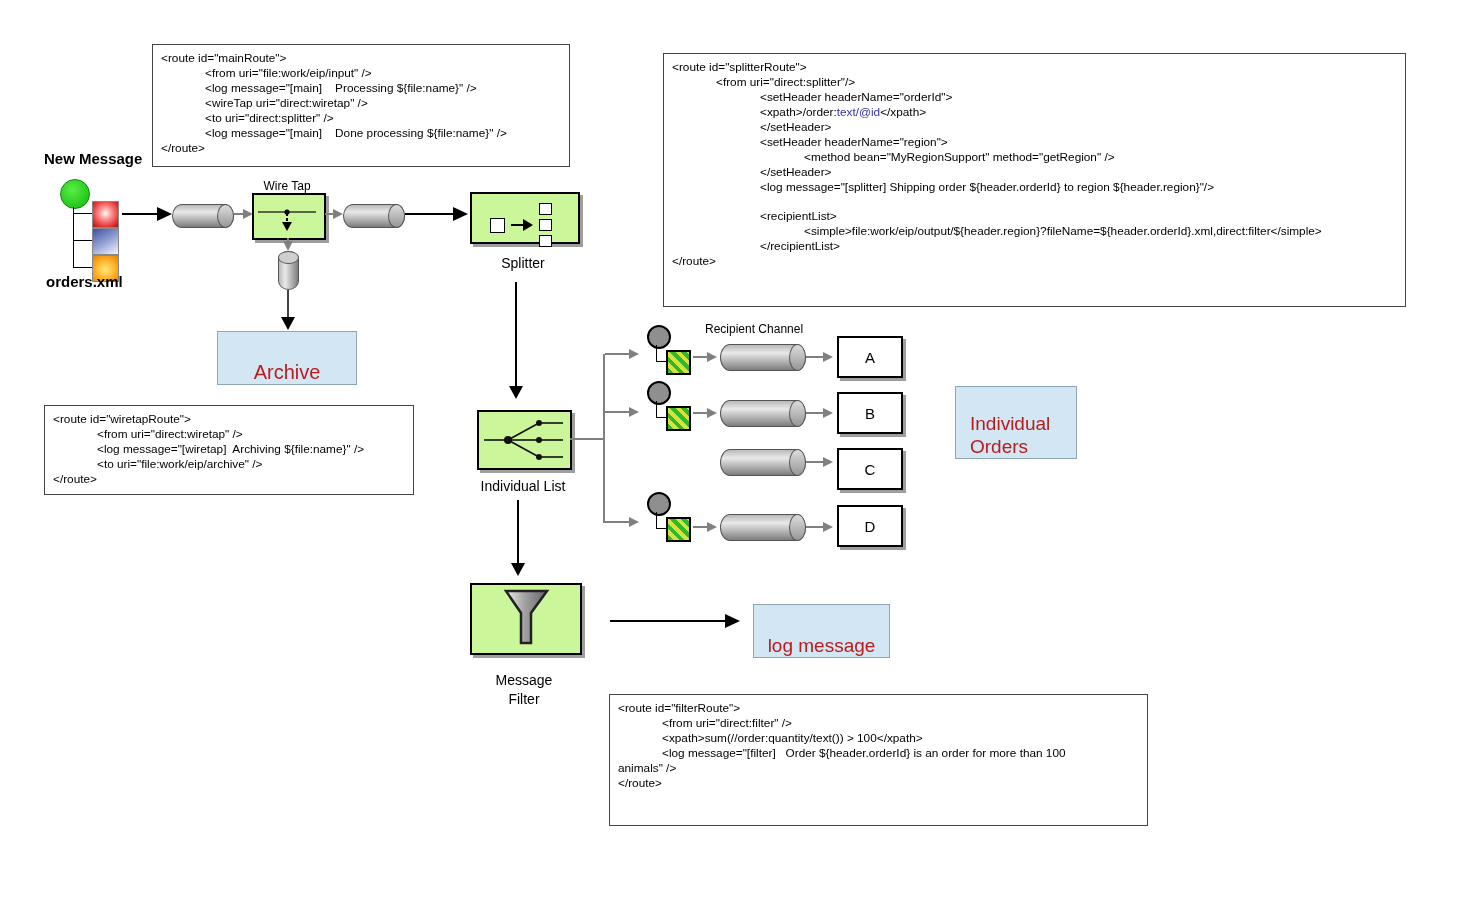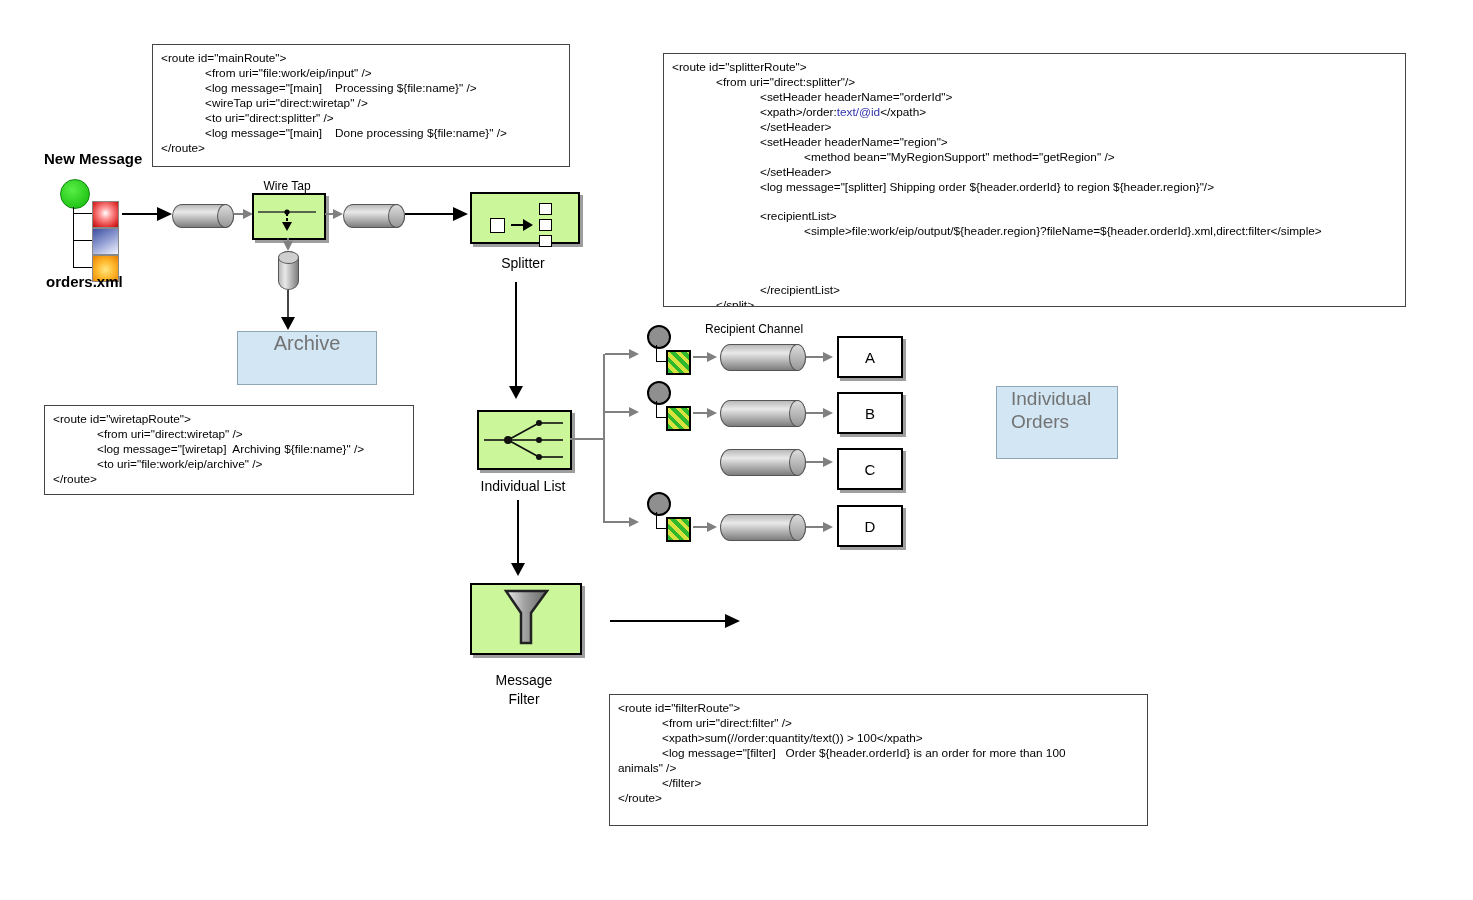--- a/index.html
+++ b/index.html
@@ -14,21 +14,21 @@
 
   
   .lbl{position:absolute;white-space:pre;}
   .bold{font-weight:bold;}
   .ctr{text-align:center;}
 
   
   .green-box{position:absolute;background:#cbf69a;border:2px solid #000;
              box-shadow:3px 3px 0 #9e9e9e;}
   .blue-box{position:absolute;background:#d2e6f4;border:1px solid #8fa6b6;
-            display:flex;align-items:flex-start;justify-content:center;color:#737373;margin-left:20px;}
+            display:flex;align-items:flex-end;justify-content:center;color:#b91c1c;}
   .white-box{position:absolute;background:#fff;border:2px solid #000;
              box-shadow:3px 3px 0 #9e9e9e;display:flex;align-items:center;justify-content:center;
              font-size:15px;}
 
   
   .cyl-h{position:absolute;border:1px solid #555;border-radius:10px/50%;
          background:linear-gradient(180deg,#b9b9b9 0%,#e9e9e9 32%,#7d7d7d 100%);}
   .cyl-h::after{content:"";position:absolute;right:-1px;top:-1px;bottom:-1px;width:15px;
          border:1px solid #555;border-radius:50%;
          background:linear-gradient(180deg,#dcdcdc,#979797);}
@@ -88,38 +88,36 @@
       <div class="code-line" style="padding-left: 44px;"><span>&lt;from uri="direct:splitter"/&gt;</span></div>
       <div class="code-line" style="padding-left: 88px;"><span>&lt;setHeader headerName="orderId"&gt;</span></div>
       <div class="code-line" style="padding-left: 88px;"><span>&lt;xpath&gt;/order:</span><span style="color: rgb(51, 51, 170);">text/@id</span><span>&lt;/xpath&gt;</span></div>
       <div class="code-line" style="padding-left: 88px;"><span>&lt;/setHeader&gt;</span></div>
       <div class="code-line" style="padding-left: 88px;"><span>&lt;setHeader headerName="region"&gt;</span></div>
       <div class="code-line" style="padding-left: 132px;"><span>&lt;method bean="MyRegionSupport" method="getRegion" /&gt;</span></div>
       <div class="code-line" style="padding-left: 88px;"><span>&lt;/setHeader&gt;</span></div>
       <div class="code-line" style="padding-left: 88px;"><span>&lt;log message="[splitter] Shipping order ${header.orderId} to region ${header.region}"/&gt;</span></div>
       <div class="code-line" style="padding-left: 88px; margin-top: 14px;"><span>&lt;recipientList&gt;</span></div>
       <div class="code-line" style="padding-left: 132px;"><span>&lt;simple&gt;file:work/eip/output/${header.region}?fileName=${header.orderId}.xml,direct:filter&lt;/simple&gt;</span></div>
-      <div class="code-line" style="padding-left: 88px; margin-top: 44px;"><span>&lt;/recipientList&gt;</span></div>
-      <div class="code-line" style="padding-left: 44px;"><span>&lt;/split&gt;</span></div>
+      <div class="code-line" style="padding-left: 88px;"><span>&lt;/recipientList&gt;</span></div>
       <div class="code-line" style="padding-left: 0px;"><span>&lt;/route&gt;</span></div>
     </div>
   <div class="code-box" style="left:44px;top:405px;width:352px;height:76px;">
       <div class="code-line" style="padding-left: 0px;"><span>&lt;route id="wiretapRoute"&gt;</span></div>
       <div class="code-line" style="padding-left: 44px;"><span>&lt;from uri="direct:wiretap" /&gt;</span></div>
       <div class="code-line" style="padding-left: 44px;"><span>&lt;log message="[wiretap]  Archiving ${file:name}" /&gt;</span></div>
       <div class="code-line" style="padding-left: 44px;"><span>&lt;to uri="file:work/eip/archive" /&gt;</span></div>
       <div class="code-line" style="padding-left: 0px;"><span>&lt;/route&gt;</span></div>
     </div>
   <div class="code-box" style="left:609px;top:694px;width:521px;height:118px;">
       <div class="code-line" style="padding-left: 0px;"><span>&lt;route id="filterRoute"&gt;</span></div>
       <div class="code-line" style="padding-left: 44px;"><span>&lt;from uri="direct:filter" /&gt;</span></div>
       <div class="code-line" style="padding-left: 44px;"><span>&lt;xpath&gt;sum(//order:quantity/text()) &gt; 100&lt;/xpath&gt;</span></div>
       <div class="code-line" style="padding-left: 44px;"><span>&lt;log message="[filter]   Order ${header.orderId} is an order for more than 100</span></div>
       <div class="code-line" style="padding-left: 0px;"><span>animals" /&gt;</span></div>
-      <div class="code-line" style="padding-left: 44px;"><span>&lt;/filter&gt;</span></div>
       <div class="code-line" style="padding-left: 0px;"><span>&lt;/route&gt;</span></div>
     </div>
 
   <div class="lbl bold" style="left:44px;top:150px;font-size:15px;">New Message</div>
   <div class="green-circle" style="left:60px;top:179px;"></div>
   <div class="tree-line" style="left:73px;top:207px;width:1px;height:61px;"></div>
   <div class="tree-line" style="left:73px;top:213px;width:19px;height:1px;"></div>
   <div class="tree-line" style="left:73px;top:240px;width:19px;height:1px;"></div>
   <div class="tree-line" style="left:73px;top:267px;width:19px;height:1px;"></div>
   <div class="sq sq-red" style="left:92px;top:201px;"></div>
@@ -207,20 +205,23 @@
       </linearGradient>
         </defs>
       <polygon points="34,6 75,6 59,28 59,58 49,58 49,28" fill="url(#fg)" stroke="#222" stroke-width="2.5"></polygon>
     </svg>
   </div>
   <div class="lbl ctr" style="left:459px;top:671px;width:130px;font-size:14px;line-height:19px;white-space:pre-line;">Message
 Filter</div>
 
   <div class="hline dark" style="left:610px;top:620px;width:116px;"></div>
   <div class="tri tri-e-blk" style="left:725px;top:614px;"></div>
+  <div class="blue-box" style="left:753px;top:604px;width:135px;height:52px;font-size:19px;">
+    <span>log message</span>
+  </div>
 
   <div class="hline" style="left:570px;top:438px;width:33px;"></div>
   <div class="vline" style="left:603px;top:354px;height:169px;"></div>
 
   <div class="hline" style="left:605px;top:353px;width:25px;"></div>
   <div class="tri tri-e-gry" style="left:629px;top:349px;"></div>
   <div class="hline" style="left:605px;top:411px;width:25px;"></div>
   <div class="tri tri-e-gry" style="left:629px;top:407px;"></div>
   <div class="hline" style="left:605px;top:521px;width:25px;"></div>
   <div class="tri tri-e-gry" style="left:629px;top:517px;"></div>
@@ -266,17 +267,17 @@
   <div class="hatch" style="left:666px;top:517px;"></div>
   <div class="hline" style="left:693px;top:526px;width:15px;"></div>
   <div class="tri tri-e-gry" style="left:707px;top:522px;"></div>
   <div class="cyl-h" style="left:720px;top:514px;width:84px;height:25px;"></div>
   <div class="hline" style="left:806px;top:526px;width:18px;"></div>
   <div class="tri tri-e-gry" style="left:823px;top:522px;"></div>
   <div class="white-box" style="left:837px;top:505px;width:62px;height:38px;">
     <span>D</span>
   </div>
 
-  <div class="blue-box" style="left:976px;top:386px;width:122px;height:73px;font-size:19px;justify-content:flex-start;padding-left:14px;box-sizing:border-box;line-height:23px;">
+  <div class="blue-box" style="left:955px;top:386px;width:122px;height:73px;font-size:19px;justify-content:flex-start;padding-left:14px;box-sizing:border-box;line-height:23px;">
     <span>Individual Orders</span>
   </div>
 
 </div>
 
 </body></html>

